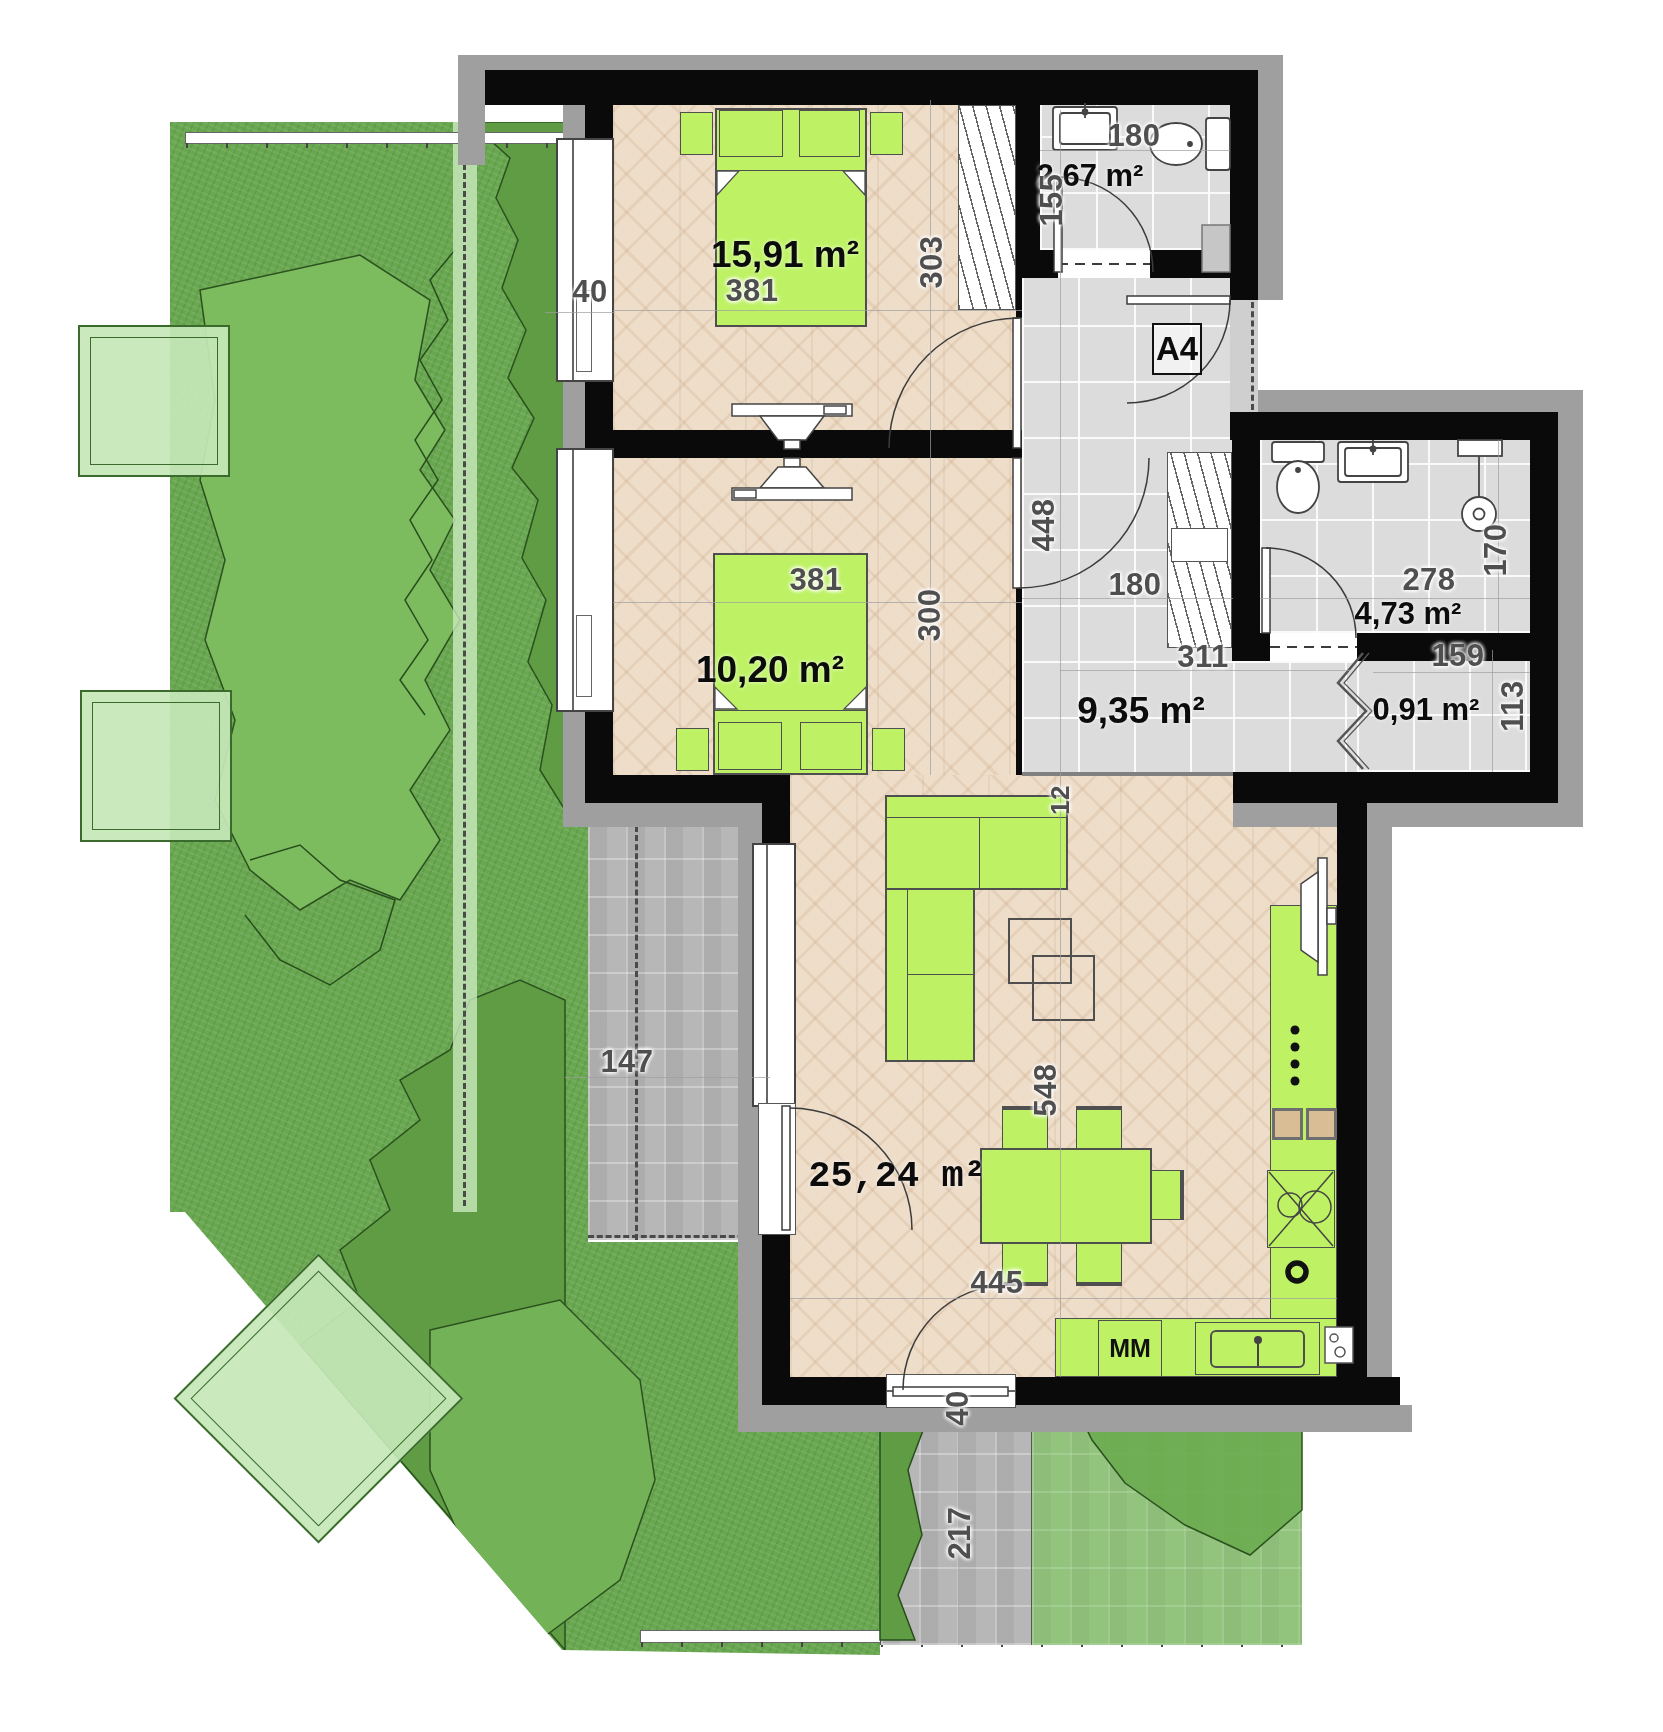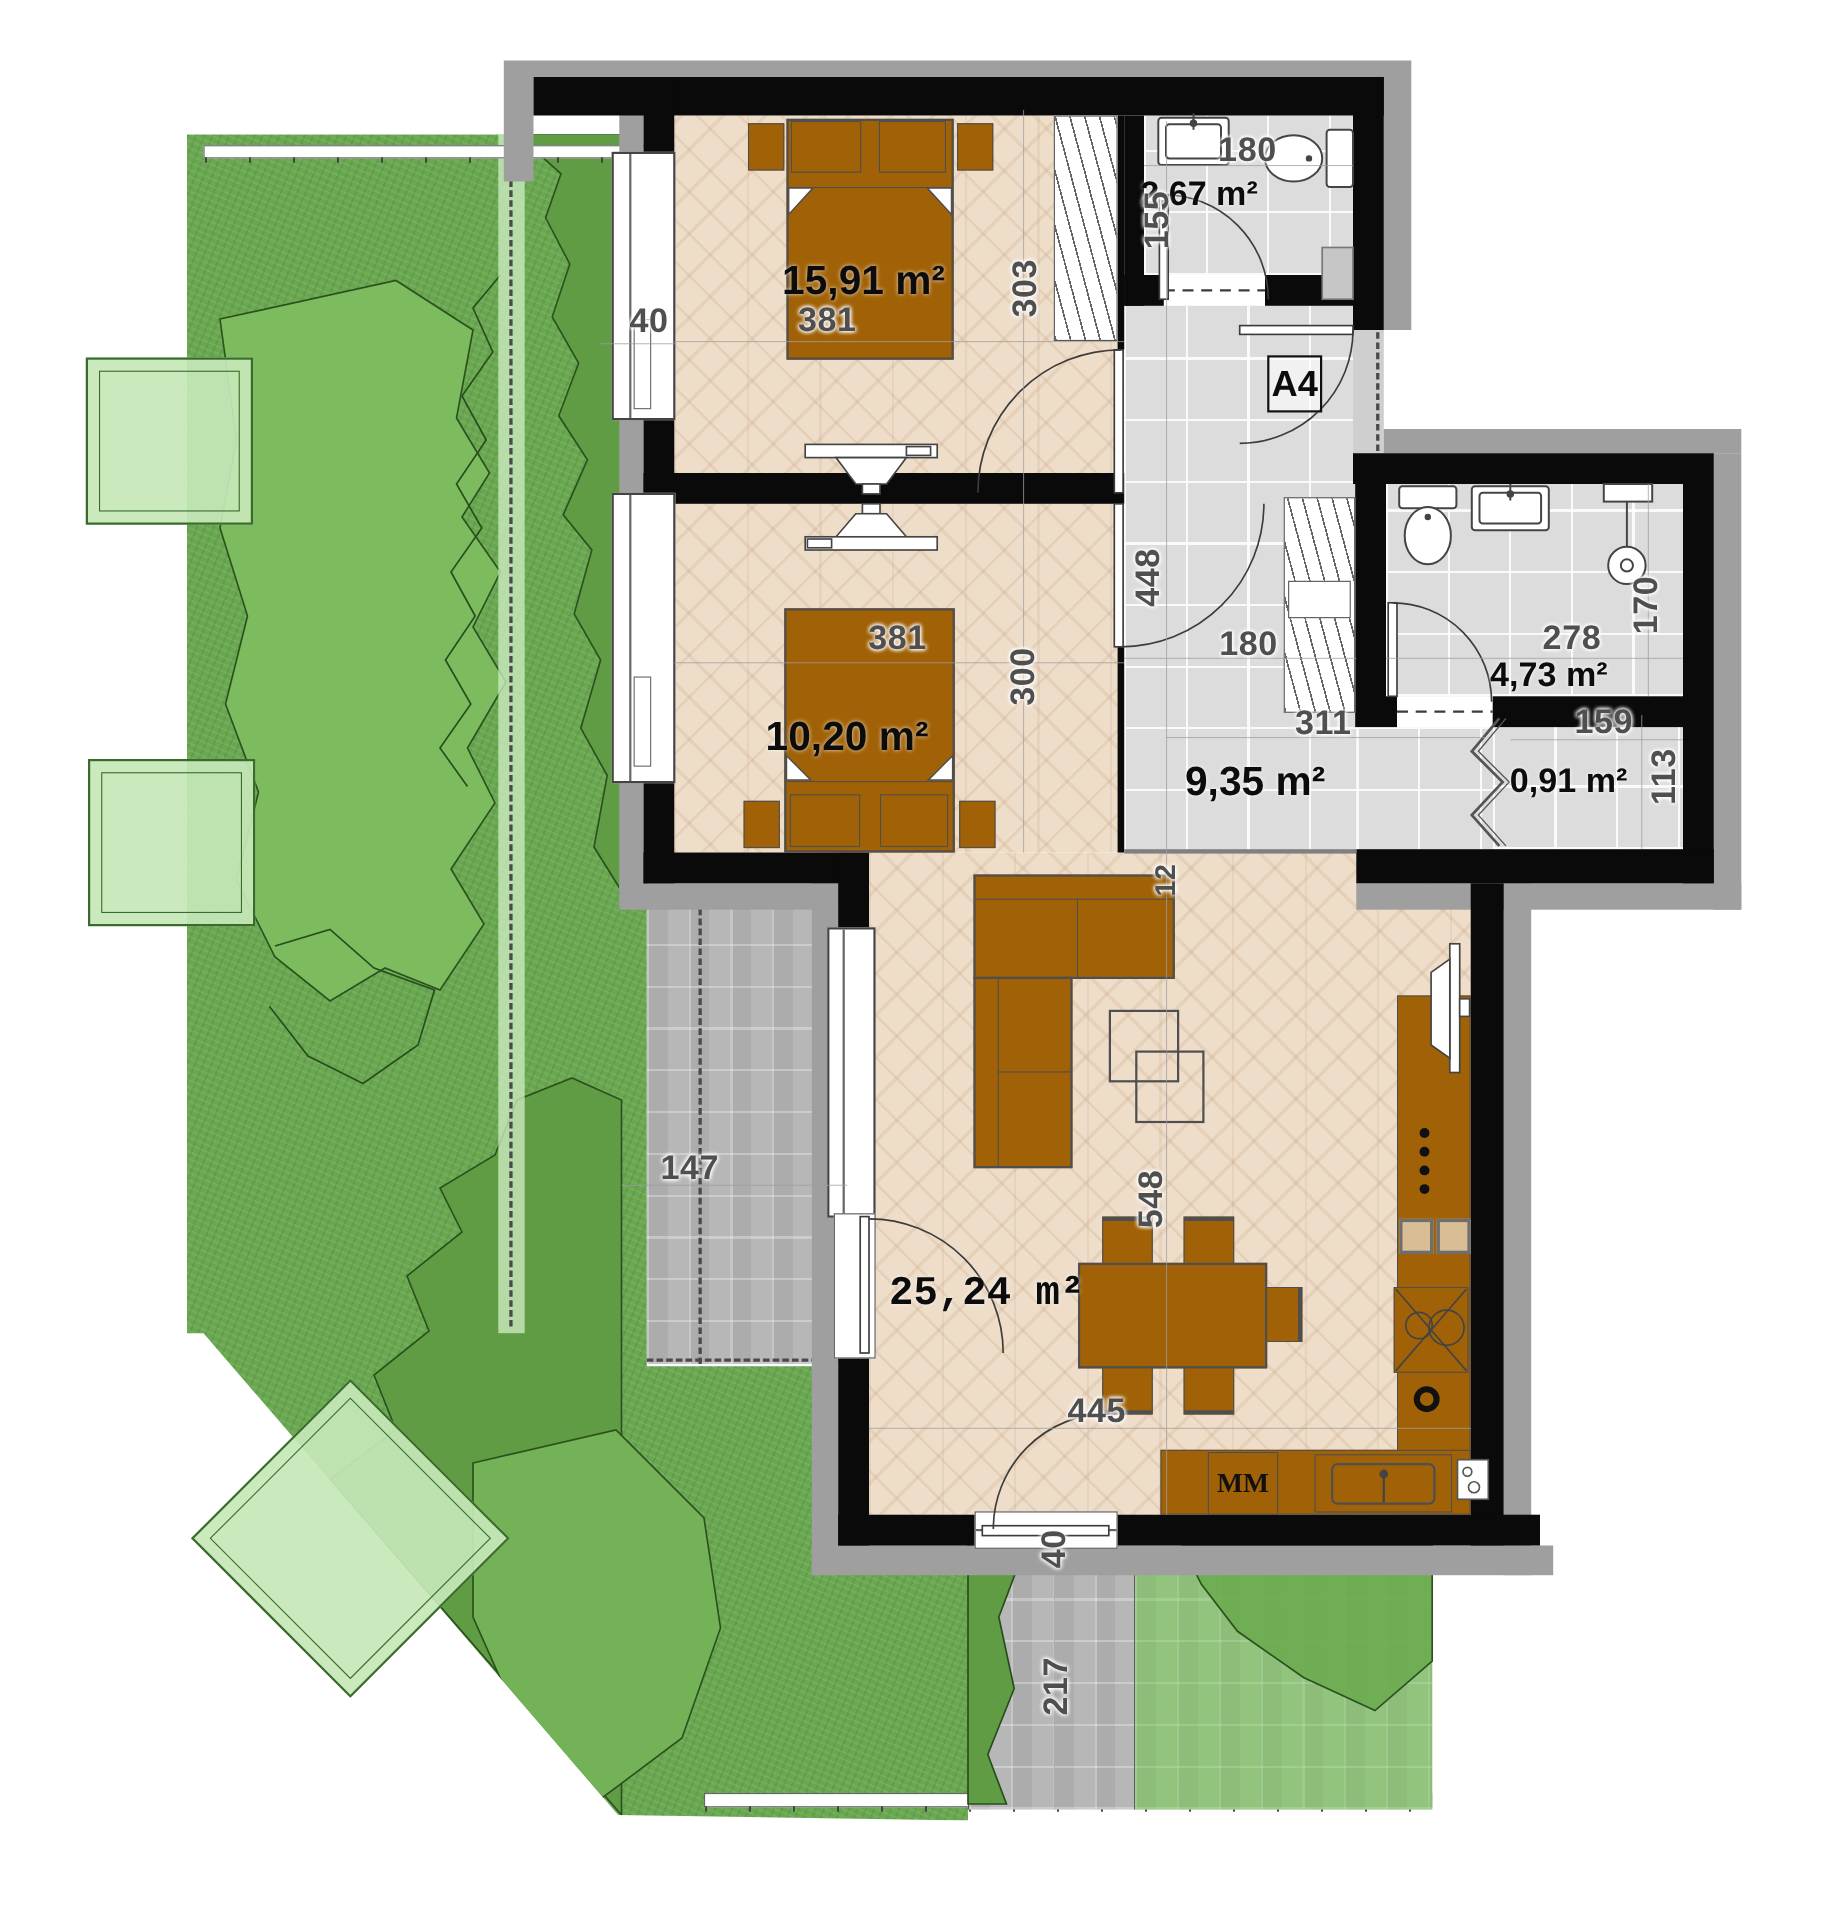--- a/index.html
+++ b/index.html
@@ -22,21 +22,21 @@
       repeating-linear-gradient(90deg, rgba(255,255,255,.3) 0 2px, transparent 2px 38px),
       repeating-linear-gradient(90deg, rgba(0,0,0,.06) 0 19px, transparent 19px 38px);}
   .pavg{background-color:#9cc489;background-image:
       linear-gradient(rgba(134,196,110,.45), rgba(134,196,110,.45)),
       repeating-linear-gradient(0deg, rgba(255,255,255,.3) 0 2px, transparent 2px 38px),
       repeating-linear-gradient(90deg, rgba(255,255,255,.3) 0 2px, transparent 2px 38px),
       repeating-linear-gradient(90deg, rgba(0,0,0,.06) 0 19px, transparent 19px 38px);}
   .wall{background:#0a0a0a;}
   .trim{background:#9f9f9f;}
   .hatch{background-color:#fff;background-image:repeating-linear-gradient(75deg,#666 0 1.5px,transparent 1.5px 13px);border:1.5px solid #555;box-sizing:border-box;}
-  .furn{background:#a16207;border:2px solid #4f4f4f;box-sizing:border-box;font-family:Liberation Serif, serif;}
+  .furn{background:#bef264;border:2px solid #4f4f4f;box-sizing:border-box;}
   .furn-t{background:transparent;border:2px solid #4f4f4f;box-sizing:border-box;}
   .thin{border-width:1.5px;}
   .gl{background:#9e9e9e;opacity:.7;}
   .fence{background:#fff;border:1px solid #666;box-sizing:border-box;}
   .fence .ticks{position:absolute;left:0;right:0;bottom:-5px;height:5px;
       background-image:repeating-linear-gradient(90deg,#444 0 2px,transparent 2px 40px);}
   .planter{background:rgba(198,232,184,.92);border:2px solid #3a6b2c;box-sizing:border-box;}
   .planter .inner{position:absolute;left:10px;top:10px;right:10px;bottom:10px;border:1.5px solid #3a6b2c;}
   .bstrip{background:rgba(205,236,193,.78);}
   .dashv{border-left:3px dashed #4a4a4a;}

